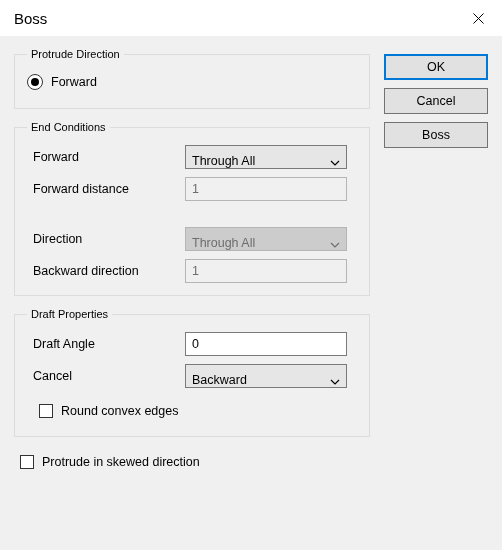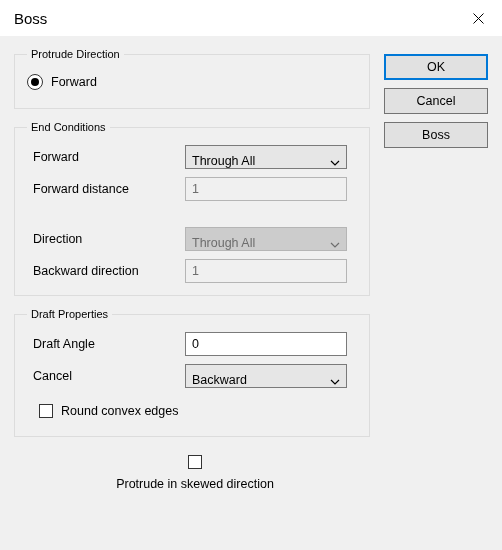--- a/index.html
+++ b/index.html
@@ -118,21 +118,20 @@
     color: #6d6d6d;
   }
   .select .chev {
     width: 10px; height: 10px;
   }
   .select .chev svg { display: block; }
 
   .bottom-check {
     margin-top: 18px;
     margin-left: 6px;
-    flex-direction: column;
   }
   .indent-check { margin-top: 8px; margin-left: 12px; }
 
 </style>
 </head>
 <body>
 
 <div class="titlebar">
   <span class="title">Boss</span>
   <div class="close-btn">

